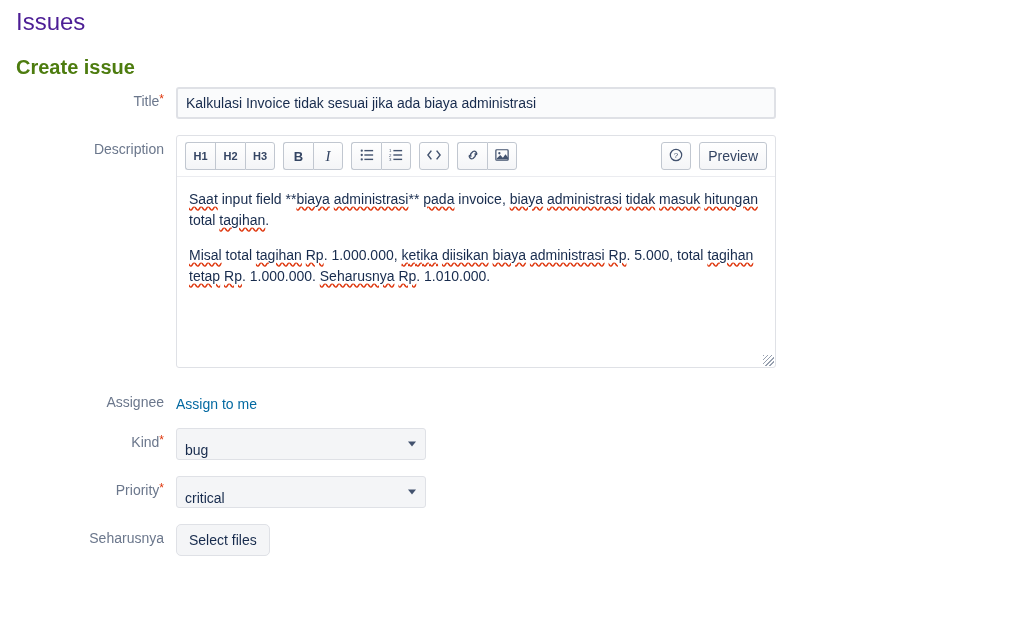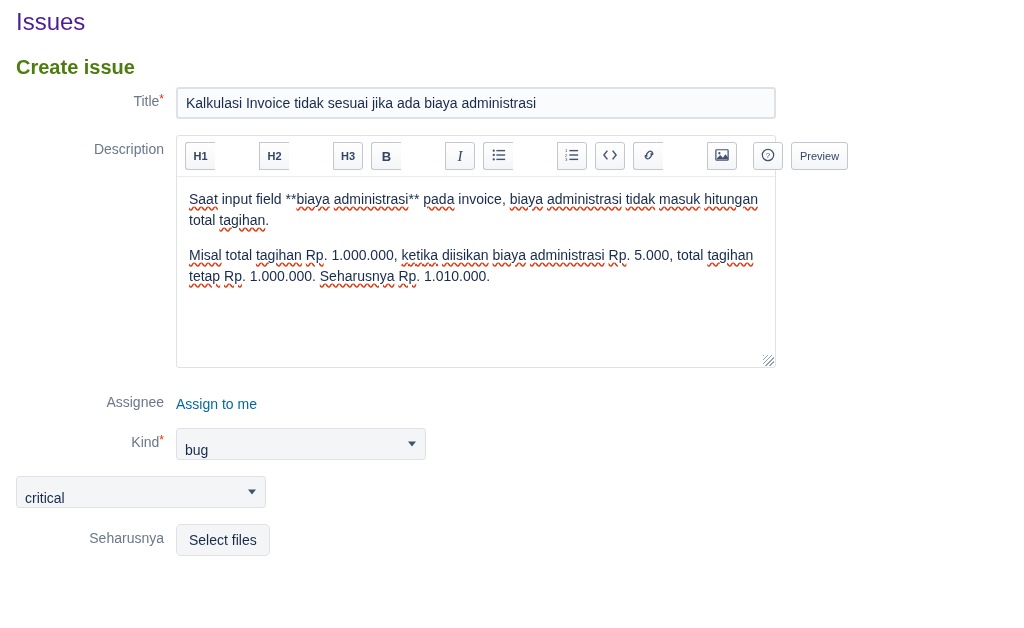--- a/index.html
+++ b/index.html
@@ -6,32 +6,32 @@
     body { font-family: -apple-system, BlinkMacSystemFont, "Segoe UI", Helvetica, Arial, sans-serif; font-size: 14px; color: #172B4D; padding: 8px 16px; width: 1024px; }
     h1.page-title { font-size: 24px; font-weight: 500; margin-bottom: 20px; color: #4c1d95; }
     h2.section-title { font-size: 20px; font-weight: 600; color: #4d7c0f; margin-bottom: 8px; }
     .form-row { display: flex; align-items: flex-start; margin-bottom: 16px; }
     .form-label-col { width: 160px; text-align: right; padding-right: 12px; padding-top: 6px; color: #6B778C; font-size: 14px; }
     .required-star { color: #DE350B; font-size: 12px; position: relative; top:-3px; }
     .form-field-col { flex: 0 0 600px; max-width: 600px; }
     .text-input { width: 100%; height: 32px; border: 2px solid #DFE1E6; border-radius: 3px; padding: 0 8px; font-size: 14px; background: #FAFBFC; color: #172B4D; }
     .editor-box { border: 1px solid #DFE1E6; border-radius: 3px; background: #fff; }
     .editor-toolbar { padding: 6px 8px; display: flex; align-items: center; gap: 8px; border-bottom: 1px solid #EBECF0; }
-    .btn-group { display: flex; gap: 44px; }
+    .btn-group { display: flex; }
     .tb-btn { height: 28px; min-width: 30px; padding: 0 4px; border: 1px solid #C1C7D0; background: linear-gradient(#fff,#f4f5f7); display:flex; align-items:center; justify-content:center; font-size: 11px; cursor: pointer; color: #344563; border-right-width: 0; }
     .tb-btn:last-child { border-right-width: 1px; }
     .tb-btn.single { border-right-width: 1px; }
     .btn-group .tb-btn:first-child { border-top-left-radius:3px; border-bottom-left-radius:3px;}
     .btn-group .tb-btn:last-child { border-top-right-radius:3px; border-bottom-right-radius:3px;}
     .tb-btn.single { border-radius:3px; }
     .tb-btn svg { width: 14px; height: 14px; fill: #42526E; }
     .tb-bold { font-weight: 700; font-size: 13px; }
     .tb-italic { font-style: italic; font-family: serif; font-size: 15px; }
     .tb-spacer { flex: 1; }
-    .tb-text-btn { height: 28px; padding: 0 8px; border: 1px solid #C1C7D0; background: linear-gradient(#fff,#f4f5f7); border-radius:3px; font-size:11px; cursor:pointer; color:#344563; }
+    .tb-text-btn { height: 28px; padding: 0 8px; border: 1px solid #C1C7D0; background: linear-gradient(#fff,#f4f5f7); border-radius:3px; font-size:14px; cursor:pointer; color:#344563; }
     .editor-content { padding: 12px; min-height: 190px; position: relative; font-size: 14px; line-height: 1.5; }
     .editor-content p { margin-bottom: 14px; }
     .sp { text-decoration: underline; text-decoration-color: #DE350B; text-decoration-style: wavy; text-underline-offset: 2px; }
     .resizer { position: absolute; right: 1px; bottom: 1px; width: 11px; height: 11px; background: repeating-linear-gradient(135deg,#97A0AF, #97A0AF 1px, transparent 1px, transparent 3px); cursor: nwse-resize; }
     .select-style { width: 250px; height: 32px; border: 1px solid #DFE1E6; border-radius: 3px; background: #F4F5F7; padding: 12px 28px 0 8px; font-size: 14px; color: #172B4D; appearance:none; -webkit-appearance:none; position: relative; }
     .select-wrap { position: relative; display:inline-block; }
     .select-wrap::after { content:''; position:absolute; right: 10px; top: 50%; width: 0; height: 0; border-left:4px solid transparent; border-right:4px solid transparent; border-top:5px solid #42526E; transform: translateY(-50%); pointer-events:none; }
     .assignee-chip { display: inline-flex; align-items: center; width: 250px; height: 36px; border: 1px solid #DFE1E6; background: #F4F5F7; border-radius:3px; padding: 0 8px; gap: 8px; position:relative; }
     .avatar { width: 20px; height:20px; border-radius:50%; background:#0052CC; display:flex; align-items:center; justify-content:center; flex-shrink:0; }
     .avatar svg { width: 12px; height:12px; fill: #fff; }
@@ -139,20 +139,21 @@
 </div>
 
 <div class="form-row">
   <div class="form-label-col"><span>Kind</span><span class="required-star">*</span></div>
   <div class="form-field-col">
     <span class="select-wrap"><select class="select-style"><option>bug</option></select></span>
   </div>
 </div>
 
 <div class="form-row">
+  <div class="form-label-col"><span>Priority</span><span class="required-star">*</span></div>
   <div class="form-field-col">
     <span class="select-wrap"><select class="select-style"><option>critical</option></select></span>
   </div>
 </div>
 
 <div class="form-row">
   <div class="form-label-col">Seharusnya</div>
   <div class="form-field-col">
     <button class="file-btn">Select files</button>
   </div>

